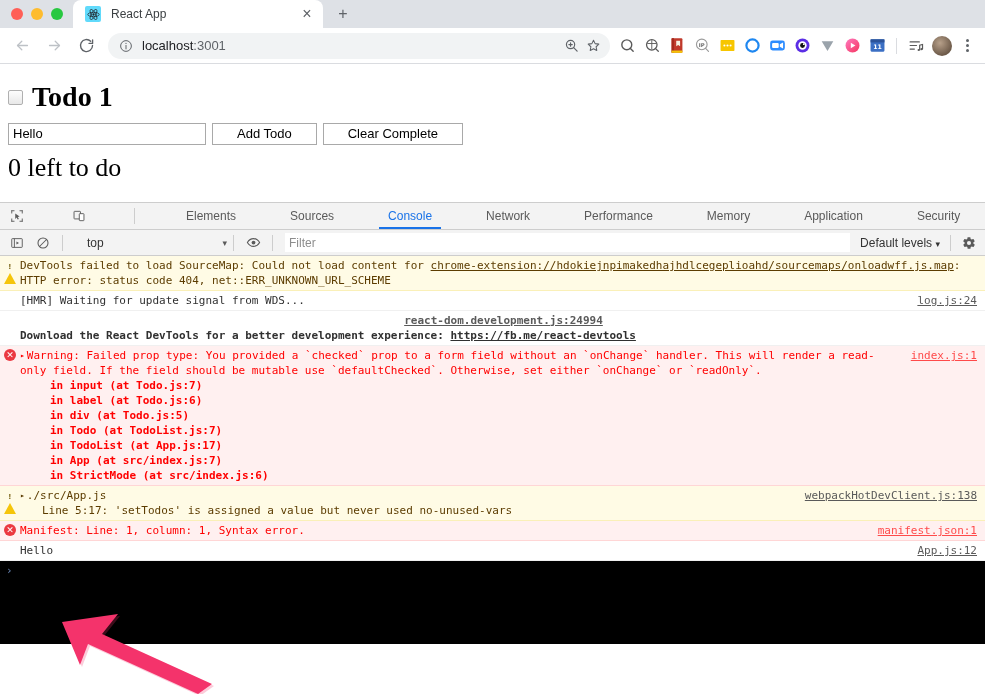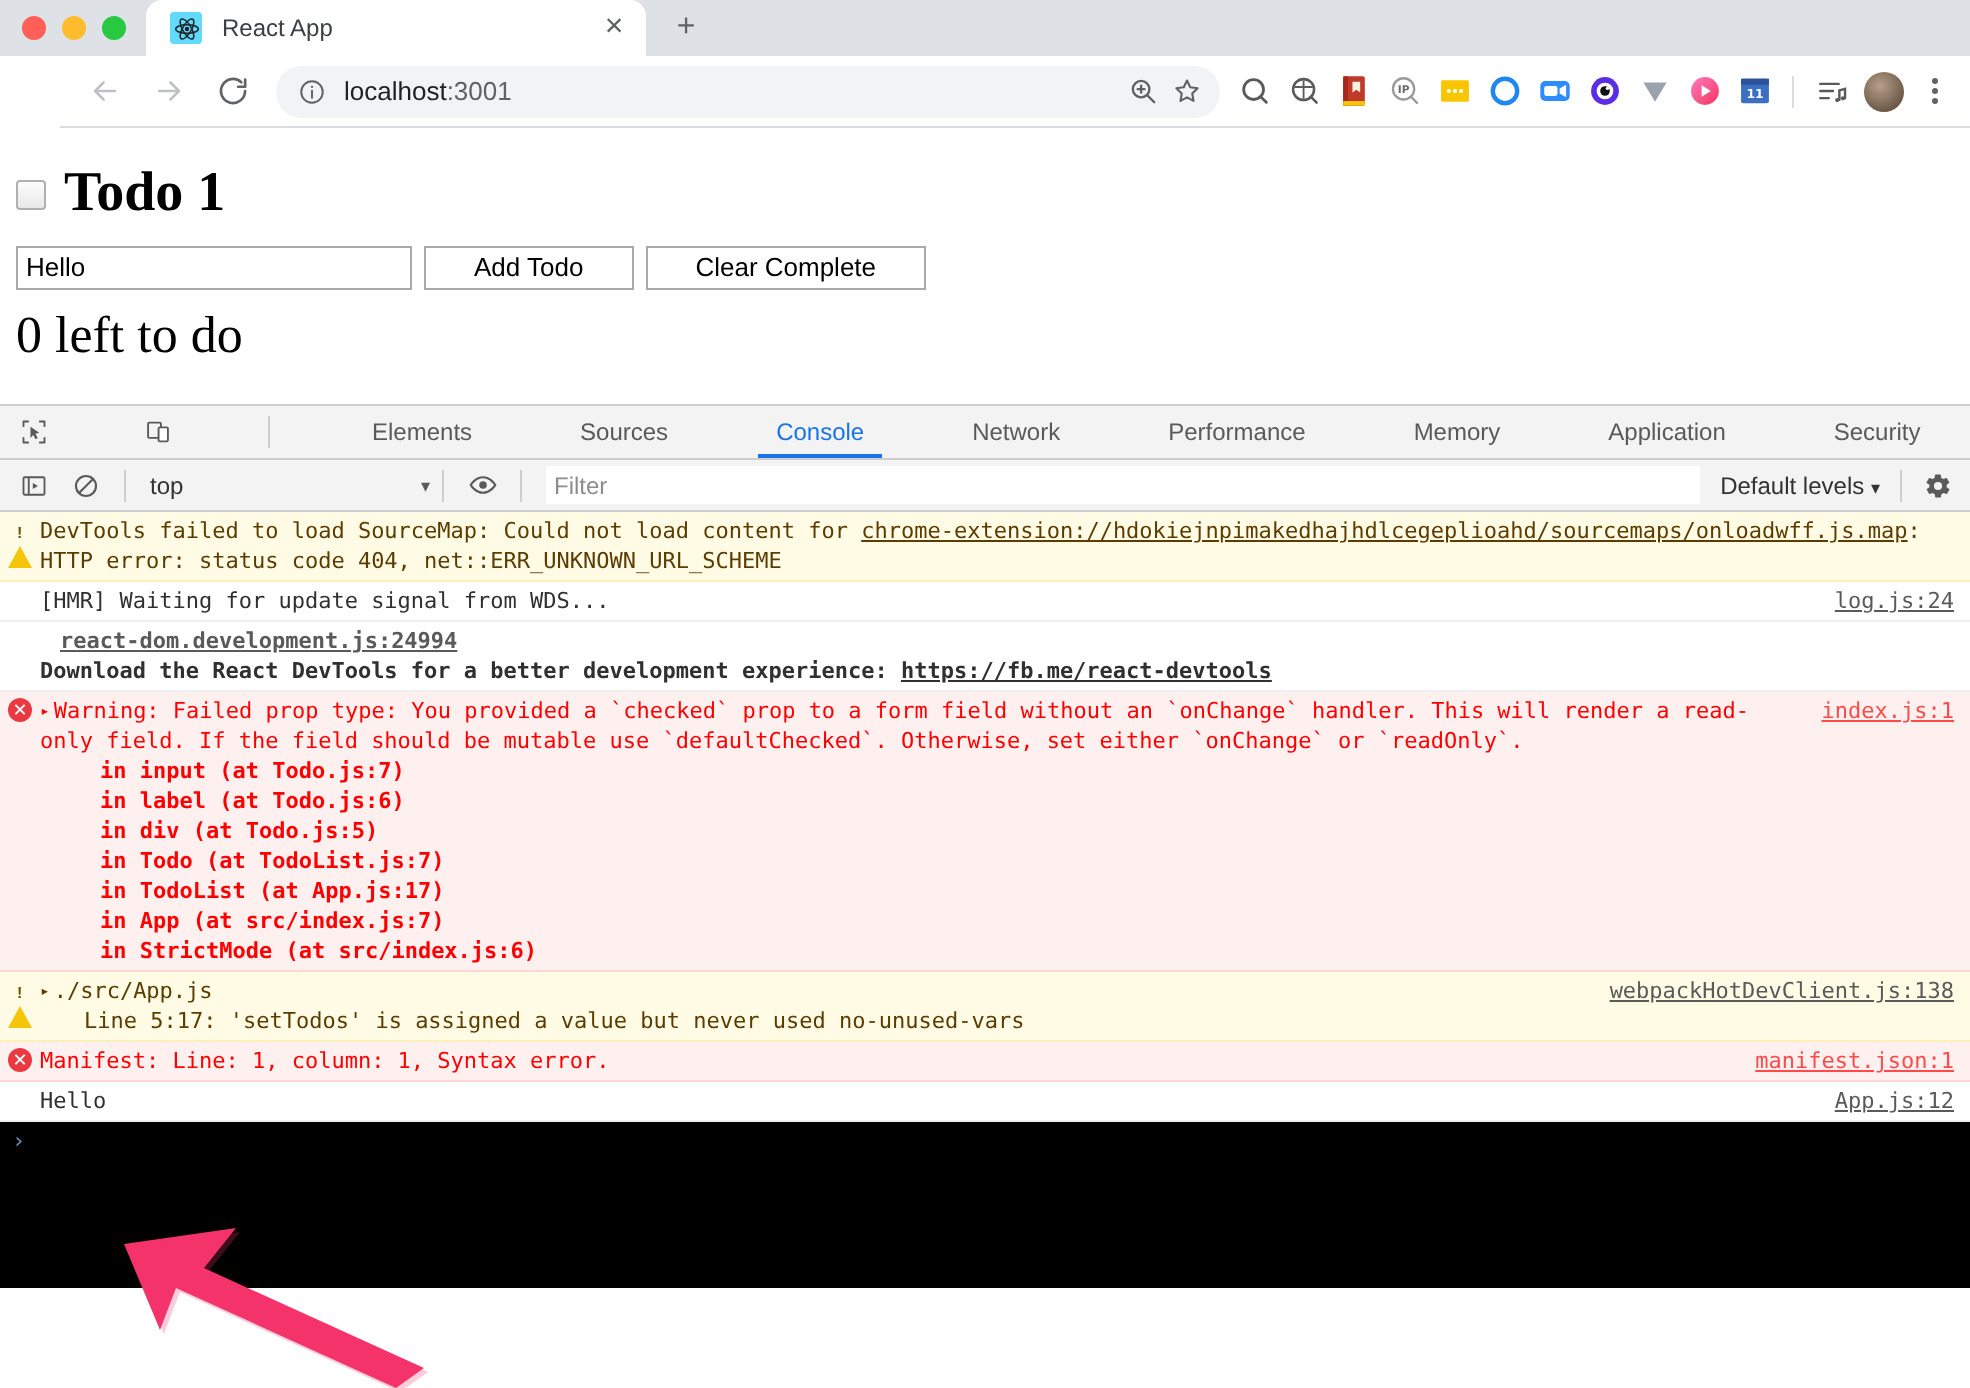--- a/index.html
+++ b/index.html
@@ -85,21 +85,20 @@
 
   .toolbar {
     height: 36px;
     background: #ffffff;
     display: flex;
     align-items: center;
     padding: 0 8px;
     box-sizing: border-box;
     border-bottom: 1px solid #dadce0;
     flex: 0 0 auto;
-    margin-left: 30px;
   }
   .nav-btn {
     width: 28px; height: 28px;
     display: flex; align-items: center; justify-content: center;
     color: #5f6368;
     margin-right: 4px;
     flex: 0 0 auto;
   }
   .nav-btn.dim { color: #bdc1c6; }
   .omnibox {
@@ -327,21 +326,21 @@
     padding: 0 4px;
     box-sizing: border-box;
     flex: 0 0 auto;
   }
   .ctx-select {
     display: flex;
     align-items: center;
     width: 140px;
     font-size: 12px;
     color: #333;
-    margin-left: 6px;
+    margin-left: 18px;
     flex: 0 0 auto;
   }
   .ctx-select .label { flex: 1; }
   .ctx-select .caret { color: #5a5a5a; font-size: 9px; }
   .filter-input {
     flex: 1 1 auto;
     height: 19px;
     background: #ffffff;
     border: none;
     font-family: "Liberation Sans", sans-serif;
@@ -733,21 +732,21 @@
         <span class="gutter-ico"><span class="ico-warn"></span></span>
         <span><span>DevTools failed to load SourceMap: Could not load content for </span><span class="link">chrome-extension://hdokiejnpimakedhajhdlcegeplioahd/sourcemaps/onloadwff.js.map</span><span>: HTTP error: status code 404, net::ERR_UNKNOWN_URL_SCHEME</span></span>
       </div>
 
       <div class="msg plain">
         <span class="src">log.js:24</span>
         <span>[HMR] Waiting for update signal from WDS...</span>
       </div>
 
       <div class="msg plain bold-text">
-        <div style="text-align:left;">
+        <div style="text-align:center;">
           <span class="src" style="float:none;">react-dom.development.js:24994</span>
         </div>
         <span>Download the React DevTools for a better development experience: </span><span class="link">https://fb.me/react-devtools</span>
       </div>
 
       <div class="msg error">
         <span class="gutter-ico">
             <span class="ico-err">✕</span>
           </span>
         <span class="src">index.js:1</span>

